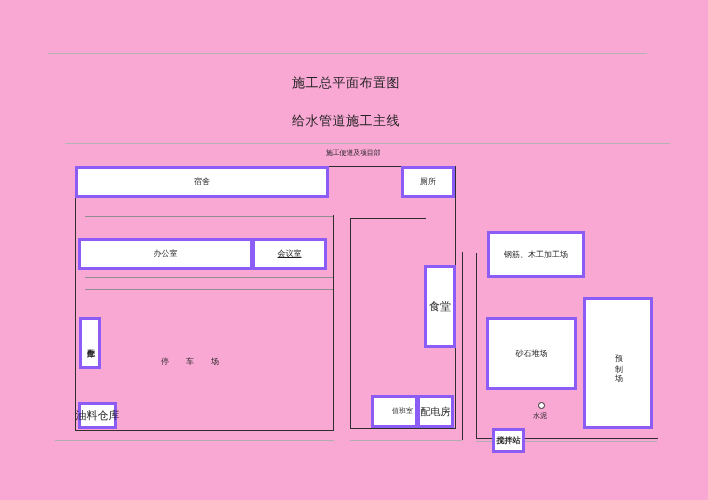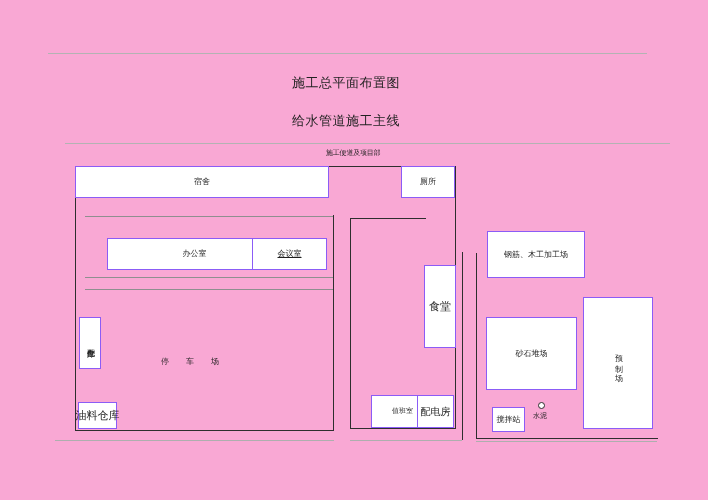--- a/index.html
+++ b/index.html
@@ -13,30 +13,30 @@
   }
   
   .hl{position:absolute;height:1px;background:#2e2e2e;}
   .vl{position:absolute;width:1px;background:#2e2e2e;}
   .rule{position:absolute;height:1px;background:#b3b3b3;}
   .roadline{position:absolute;height:1px;background:#8f8f8f;}
   .grayline{position:absolute;height:1px;background:#aeaeae;}
   
   .box{
     position:absolute;box-sizing:border-box;
-    border:1px solid #8b5cf6;background:#ffffff;
+    border:3px solid #8b5cf6;background:#ffffff;
     display:flex;align-items:center;justify-content:center;
     font-size:8px;line-height:1;white-space:nowrap;color:#1f1f1f;
   }
   .vert{writing-mode:vertical-rl;text-orientation:upright;}
   .title{position:absolute;font-size:13px;letter-spacing:0.5px;color:#222;}
   .lbl{position:absolute;font-size:8px;line-height:1;white-space:nowrap;color:#1f1f1f;}
   .topLabel{font-size:7px;letter-spacing:-0.2px;}
   .parking{letter-spacing:17px;}
-  .mixer{font-weight:normal;}
+  .mixer{font-weight:bold;margin-top:21px;}
   .circle{
     position:absolute;box-sizing:border-box;width:7px;height:7px;
     border:1px solid #2e2e2e;border-radius:50%;background:#fff;
   }
   .cementLbl{font-size:7px;}
   .canteenBox{font-size:11px;}
 </style>
 </head>
 <body>
 
@@ -67,21 +67,21 @@
 
   <div class="vl" style="left:476px;top:253px;height:186px;"></div>
   <div class="hl" style="left:476px;top:438px;width:182px;"></div>
 
   <div class="grayline" style="left:55px;top:440px;width:279px;"></div>
   <div class="grayline" style="left:350px;top:440px;width:112px;"></div>
   <div class="grayline" style="left:476px;top:441px;width:181px;"></div>
 
   <div class="box" style="left:75px;top:166px;width:254px;height:32px;">宿舍</div>
   <div class="box" style="left:401px;top:166px;width:54px;height:32px;">厕所</div>
-  <div class="box" style="left:78px;top:238px;width:175px;height:32px;margin-left:29px;">办公室</div>
+  <div class="box" style="left:78px;top:238px;width:175px;height:32px;">办公室</div>
   <div class="box" style="left:252px;top:238px;width:75px;height:32px;text-decoration:underline;">会议室</div>
   <div class="box vert" style="left:79px;top:317px;width:22px;height:52px;">配件仓库</div>
   <div class="lbl parking" style="left:161px;top:358px;">停车场</div>
   <div class="box" style="left:78px;top:402px;width:39px;height:27px;font-size:11px;">油料仓库</div>
   <div class="box canteenBox" style="left:424px;top:265px;width:32px;height:83px;">食堂</div>
   <div class="box" style="left:371px;top:395px;width:47px;height:33px;font-size:7px;padding-left:16px;">值班室</div>
   <div class="box" style="left:417px;top:395px;width:37px;height:33px;font-size:10px;">配电房</div>
 
   <div class="box" style="left:486px;top:317px;width:91px;height:73px;">砂石堆场</div>
   <div class="box" style="left:487px;top:231px;width:98px;height:47px;">钢筋、木工加工场</div>

